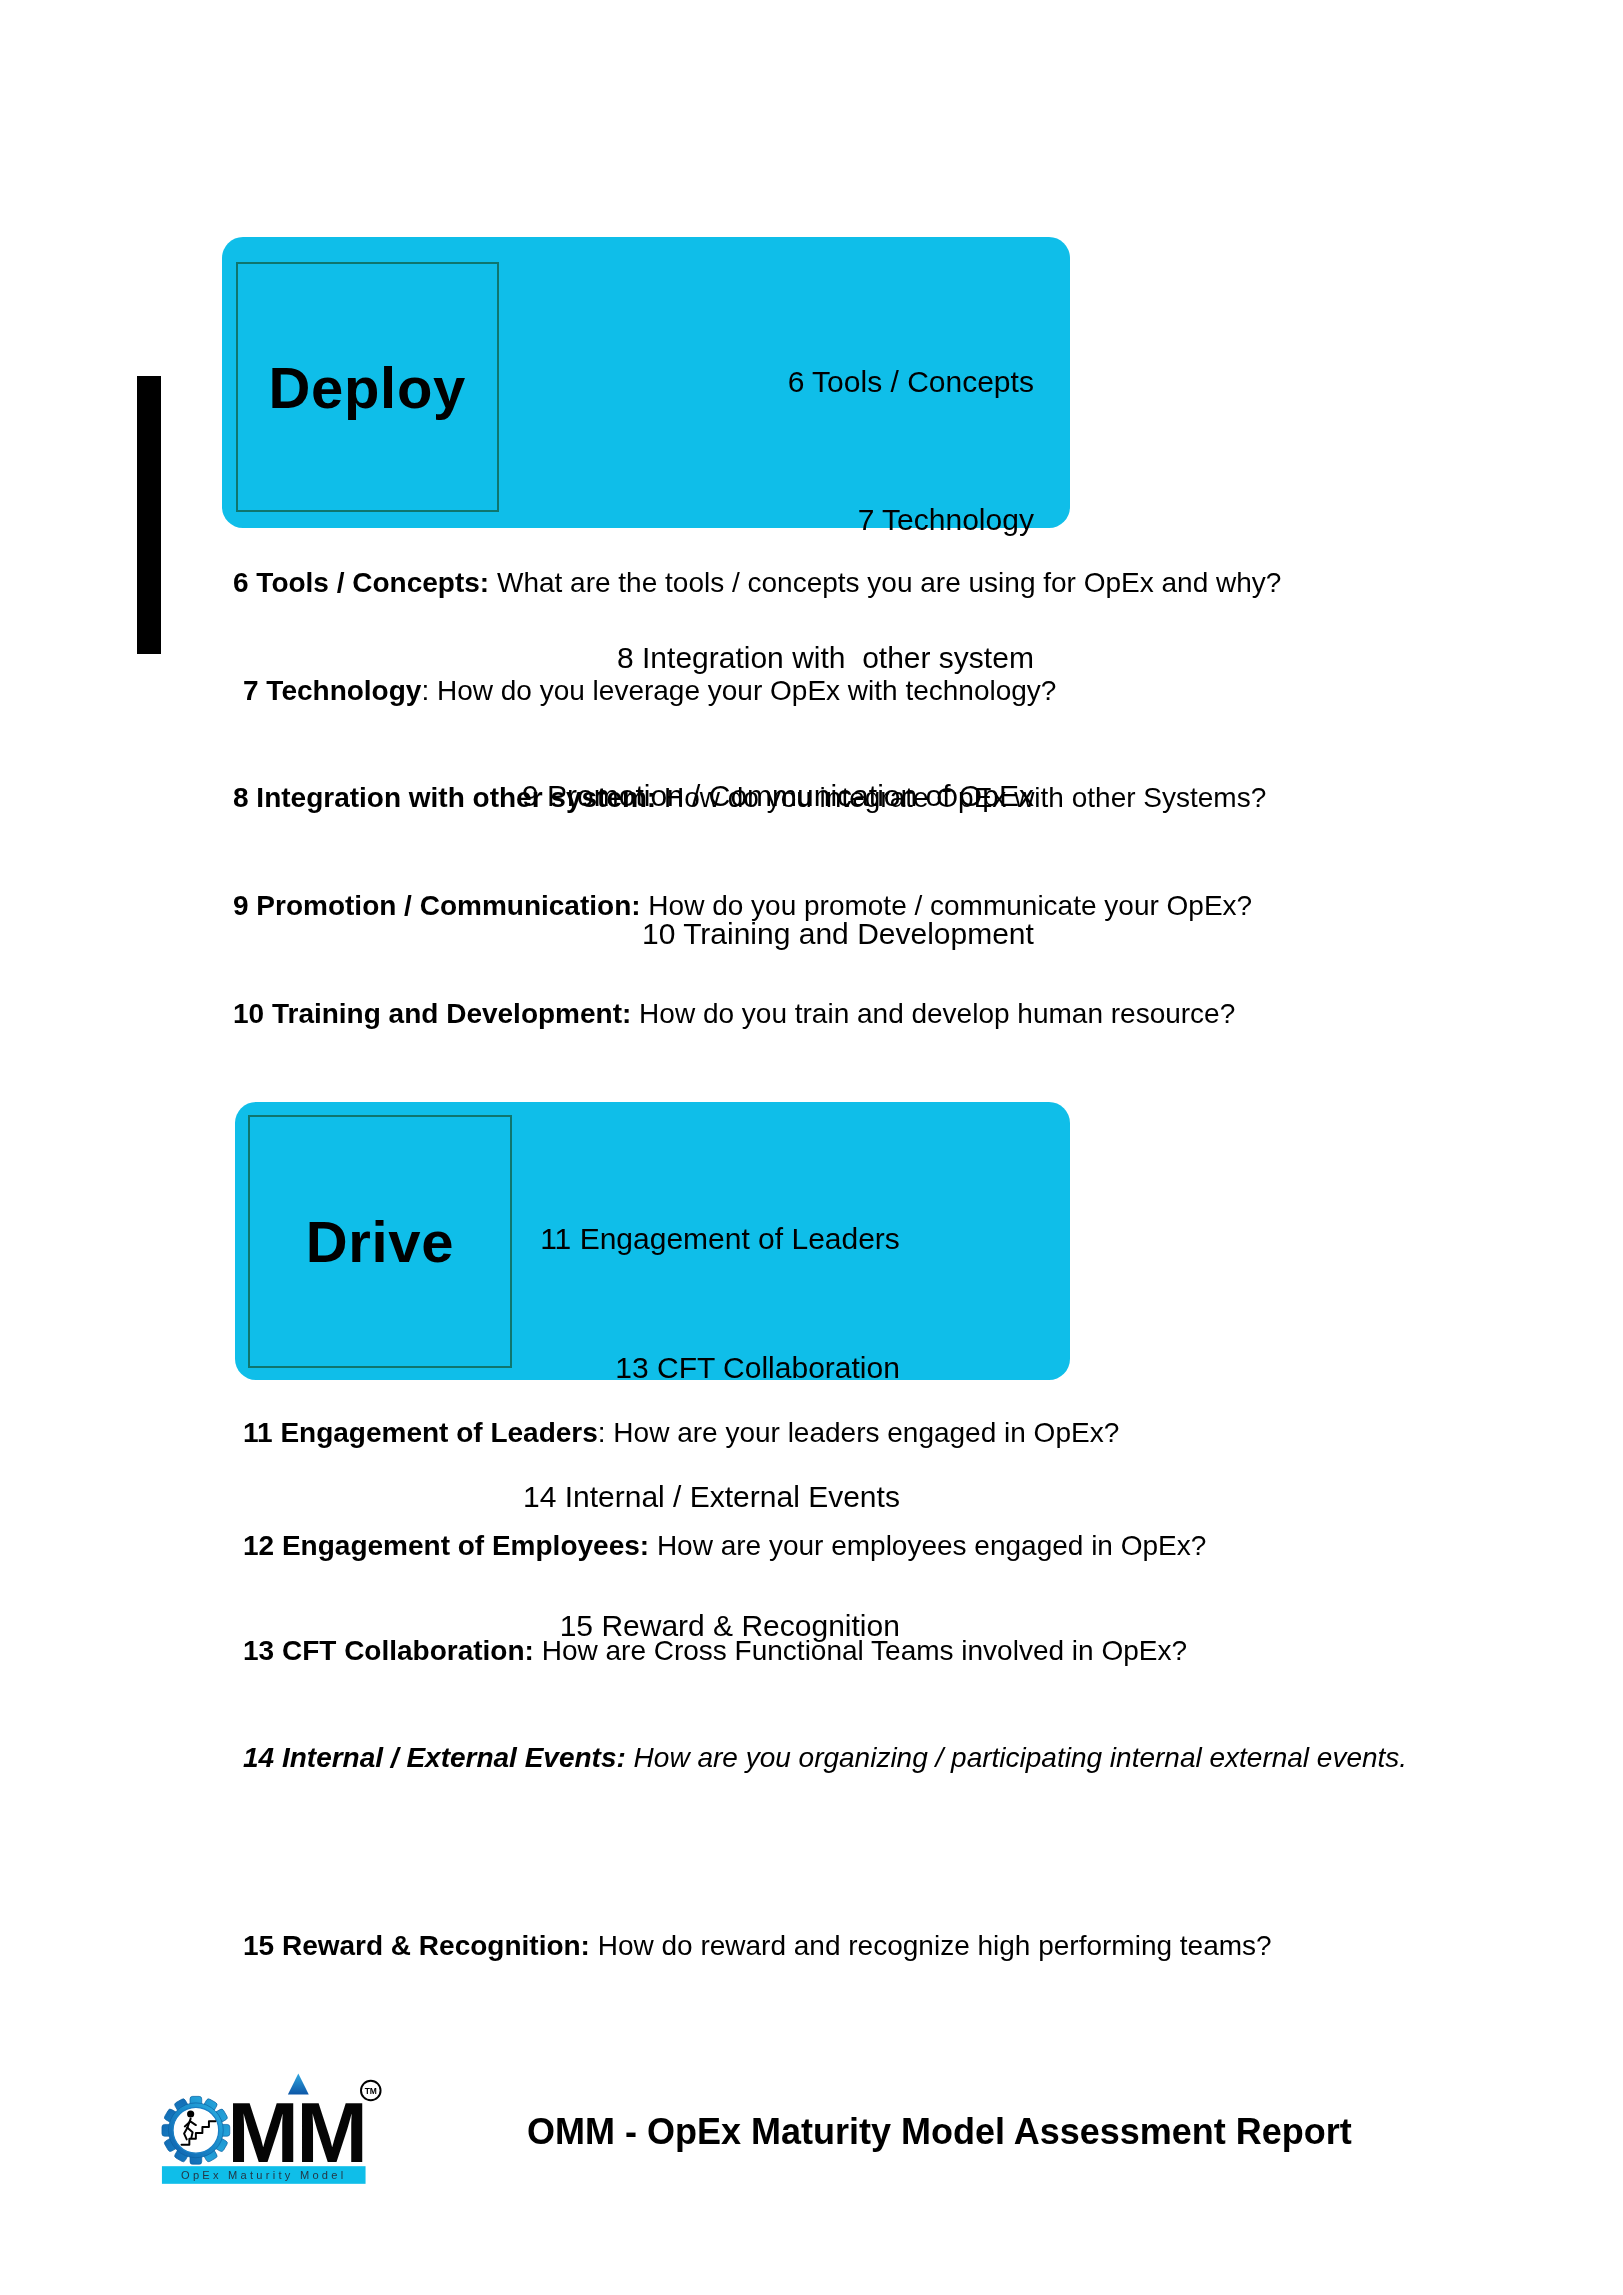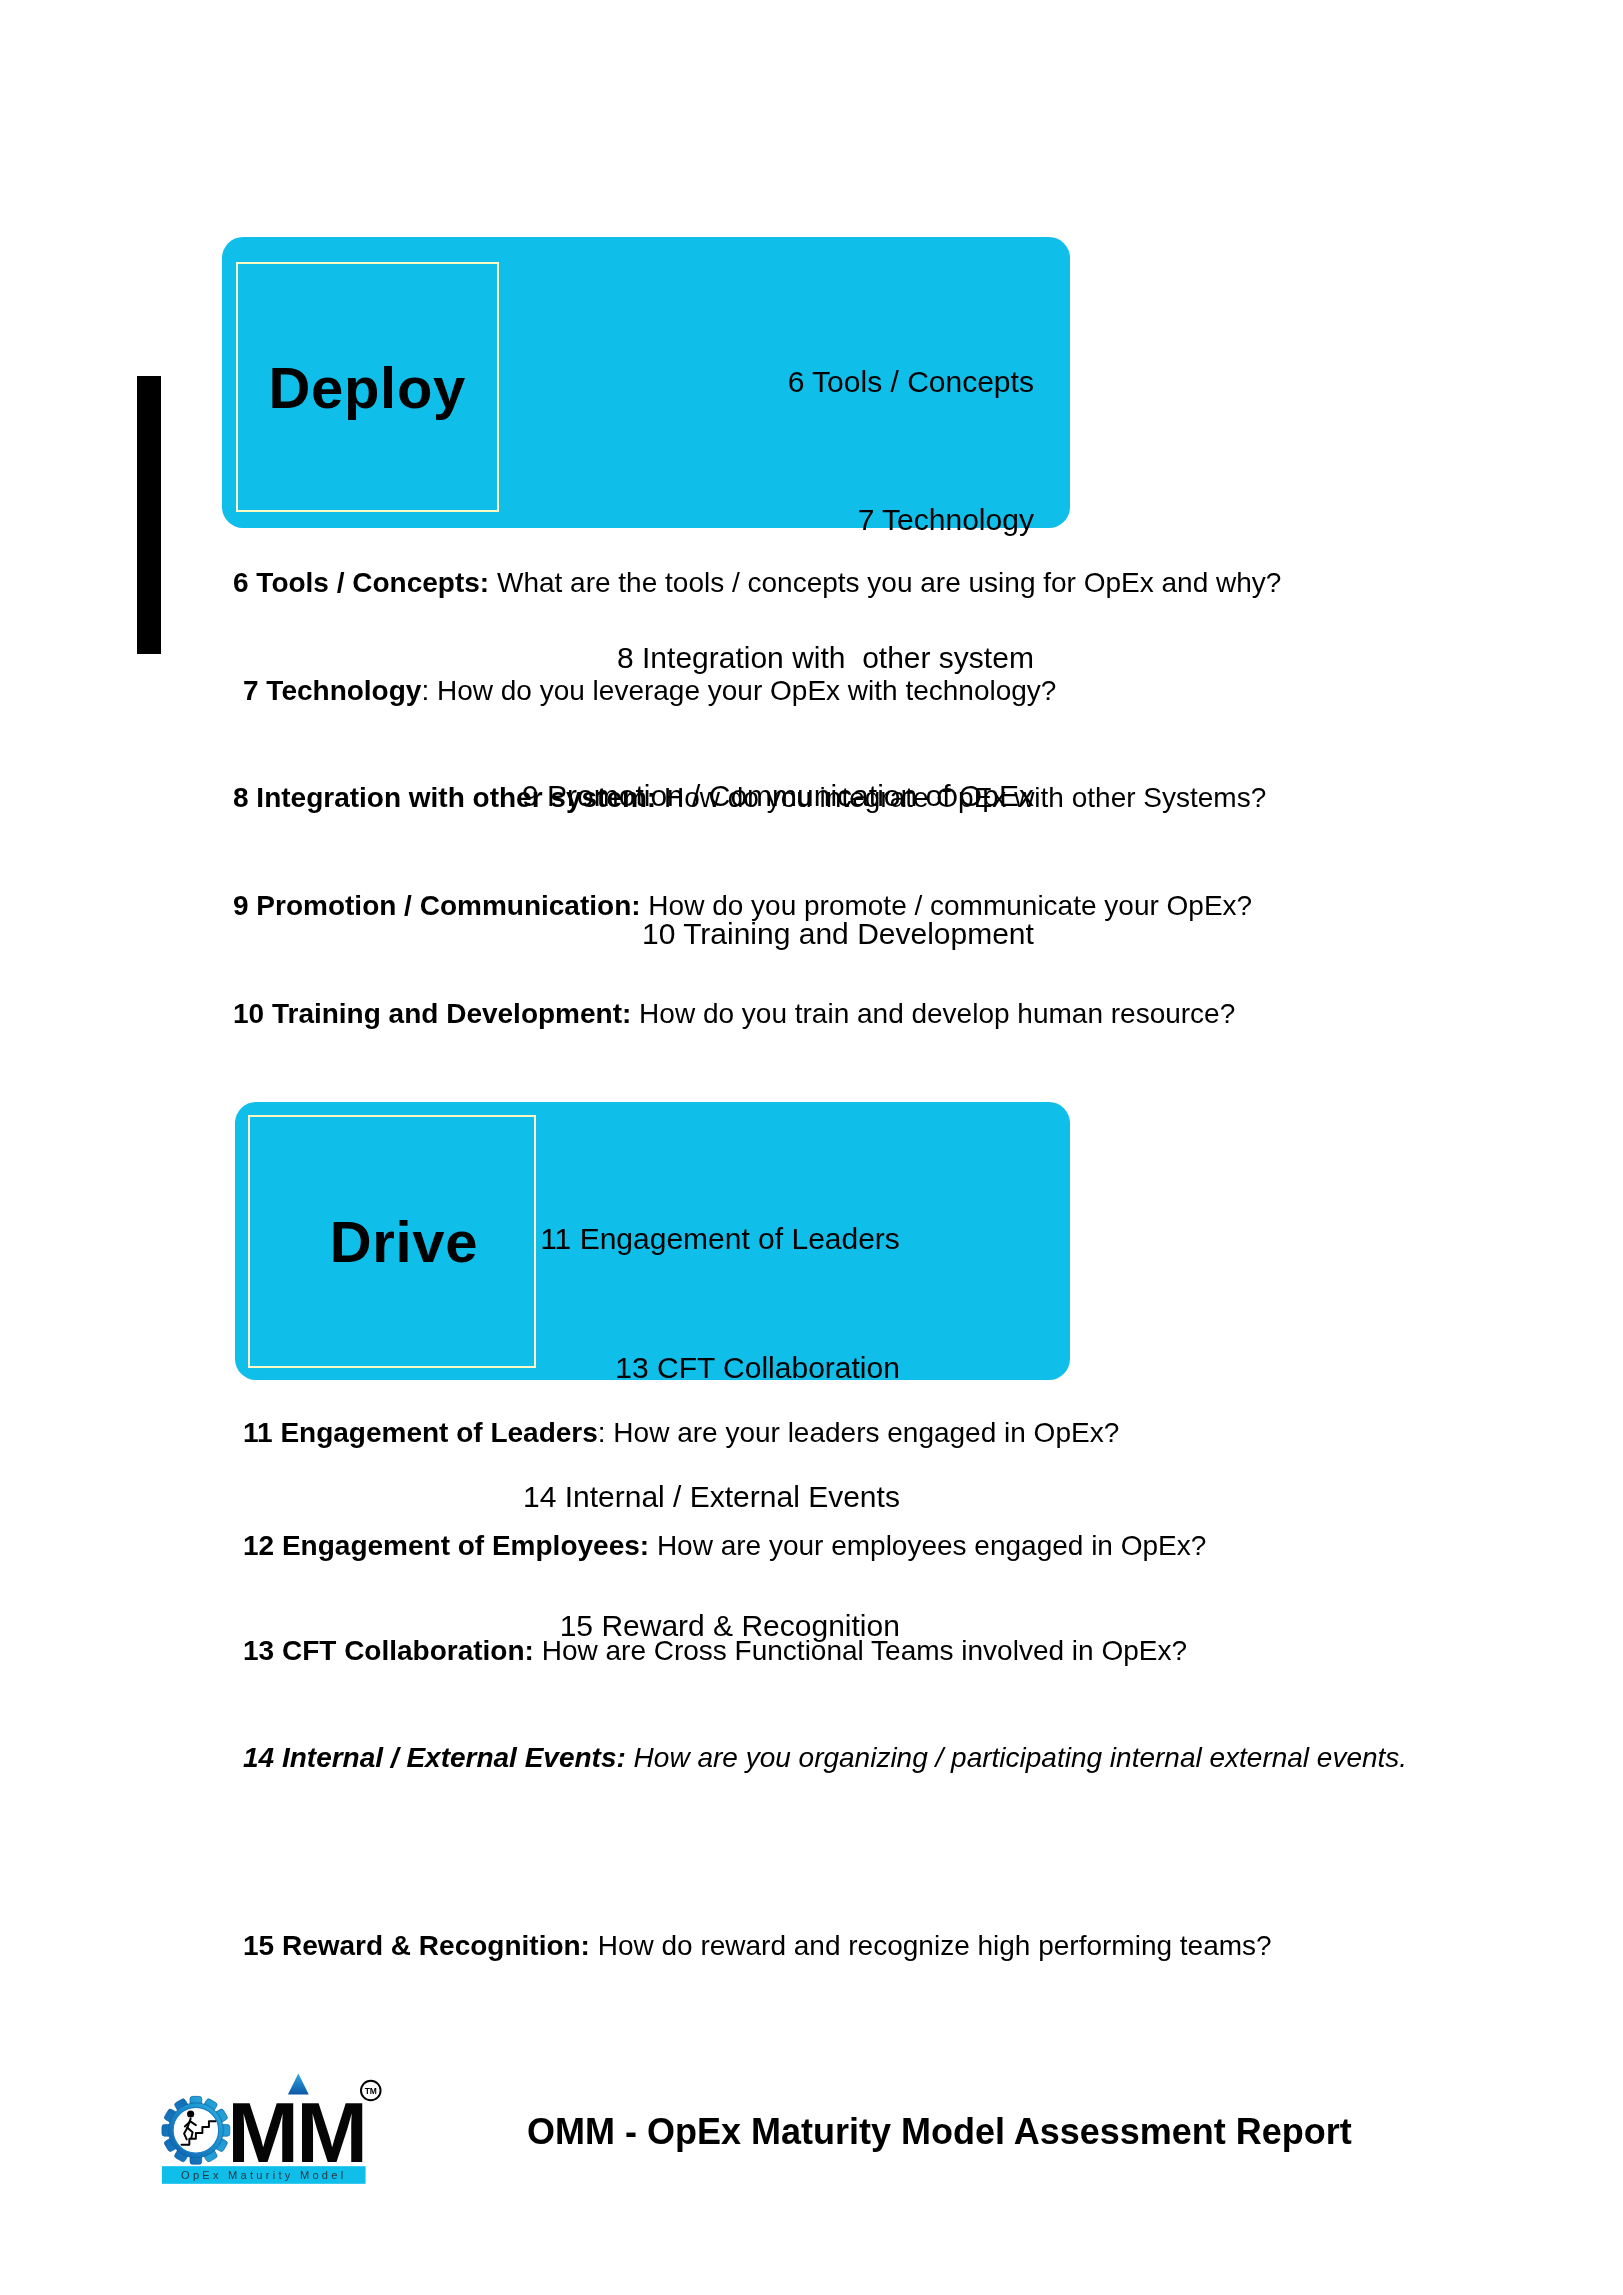--- a/index.html
+++ b/index.html
@@ -22,25 +22,25 @@
   
   .section-box{
     background:#0FBEE9;
     border-radius:21px;
   }
   .box-deploy{left:222px;top:237px;width:848px;height:291px;}
   .box-drive{left:235px;top:1102px;width:835px;height:278px;}
 
   .inner-rect{
     position:absolute;
-    border:2px solid #fef9c3;
+    border:2px solid #0f766e;
     display:flex;align-items:center;justify-content:center;
   }
   .inner-deploy{left:13.7px;top:25px;width:259px;height:246px;}
-  .inner-drive{left:13px;top:13px;width:260px;height:249px;padding-left:24px;}
+  .inner-drive{left:13px;top:13px;width:260px;height:249px;}
 
   .section-label{
     font-size:58px;font-weight:bold;letter-spacing:0.7px;color:#000;
   }
 
   .section-list{
     position:absolute;
     font-size:30px;line-height:46px;color:#000;
     white-space:pre;
     text-align:right;

